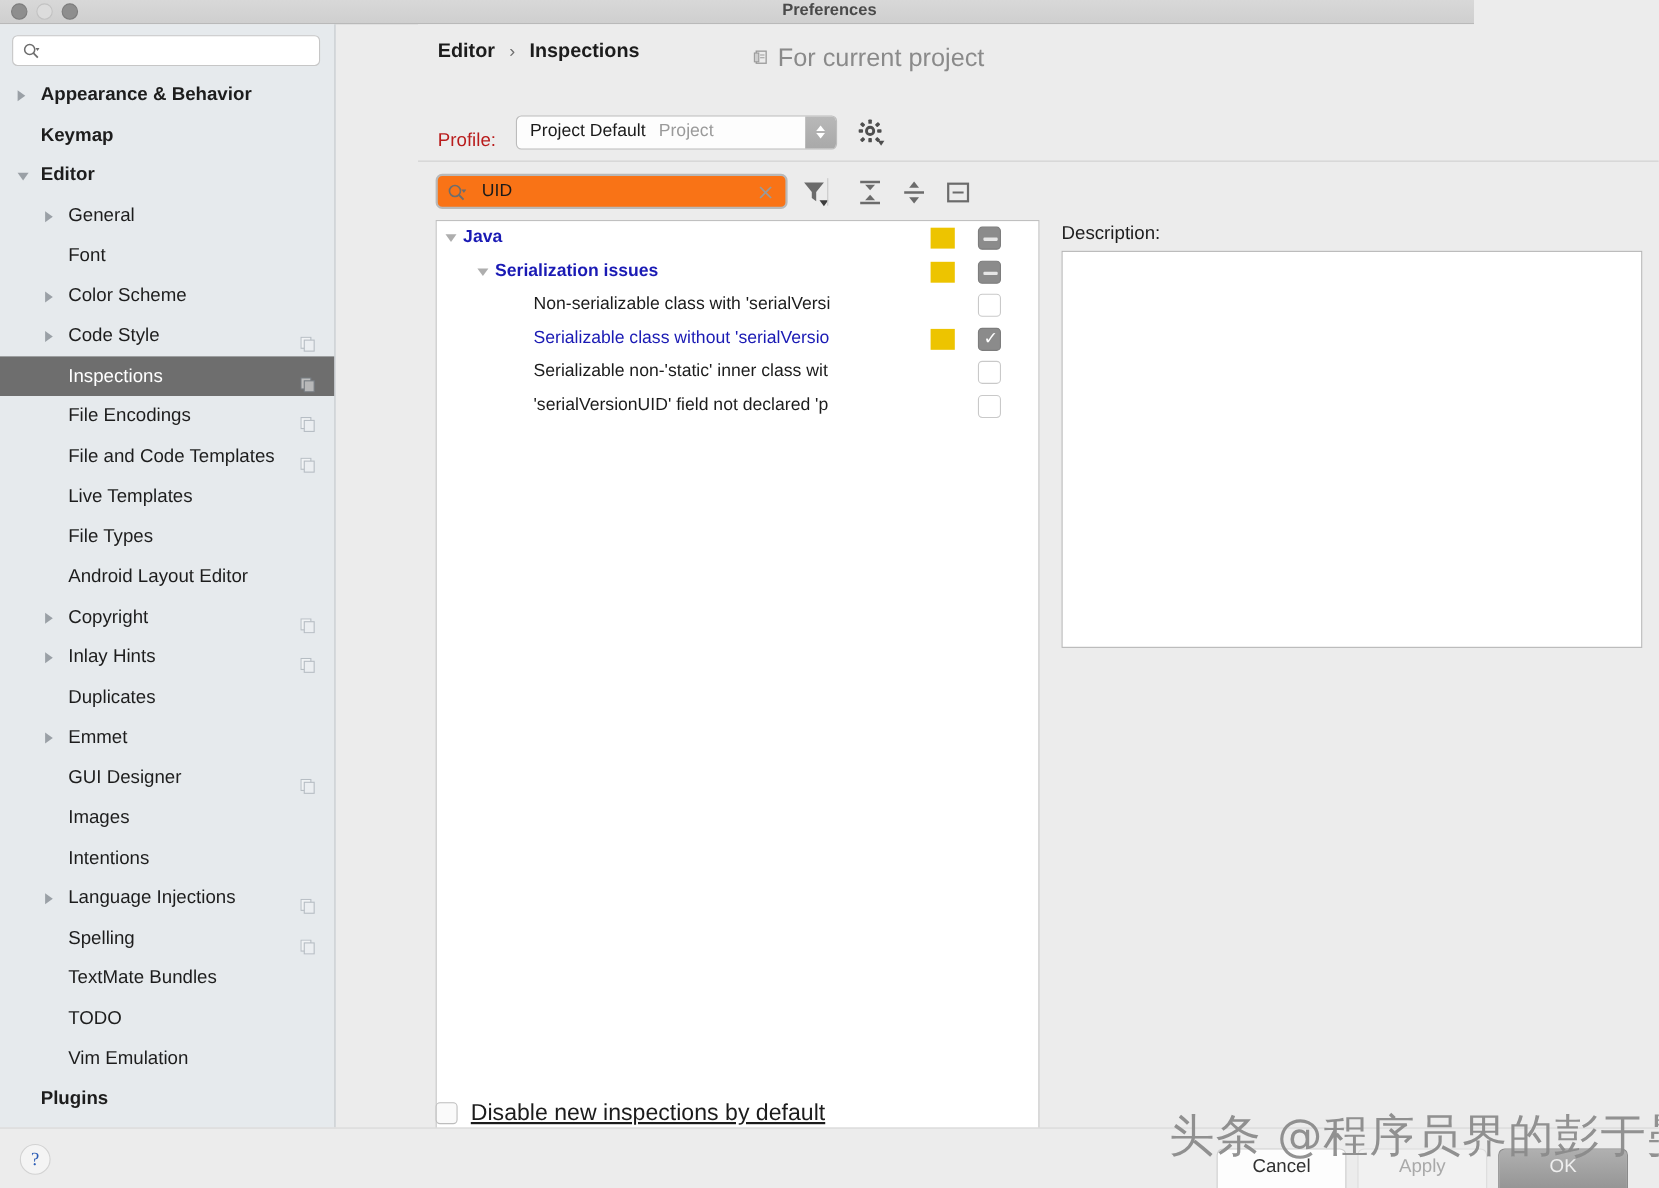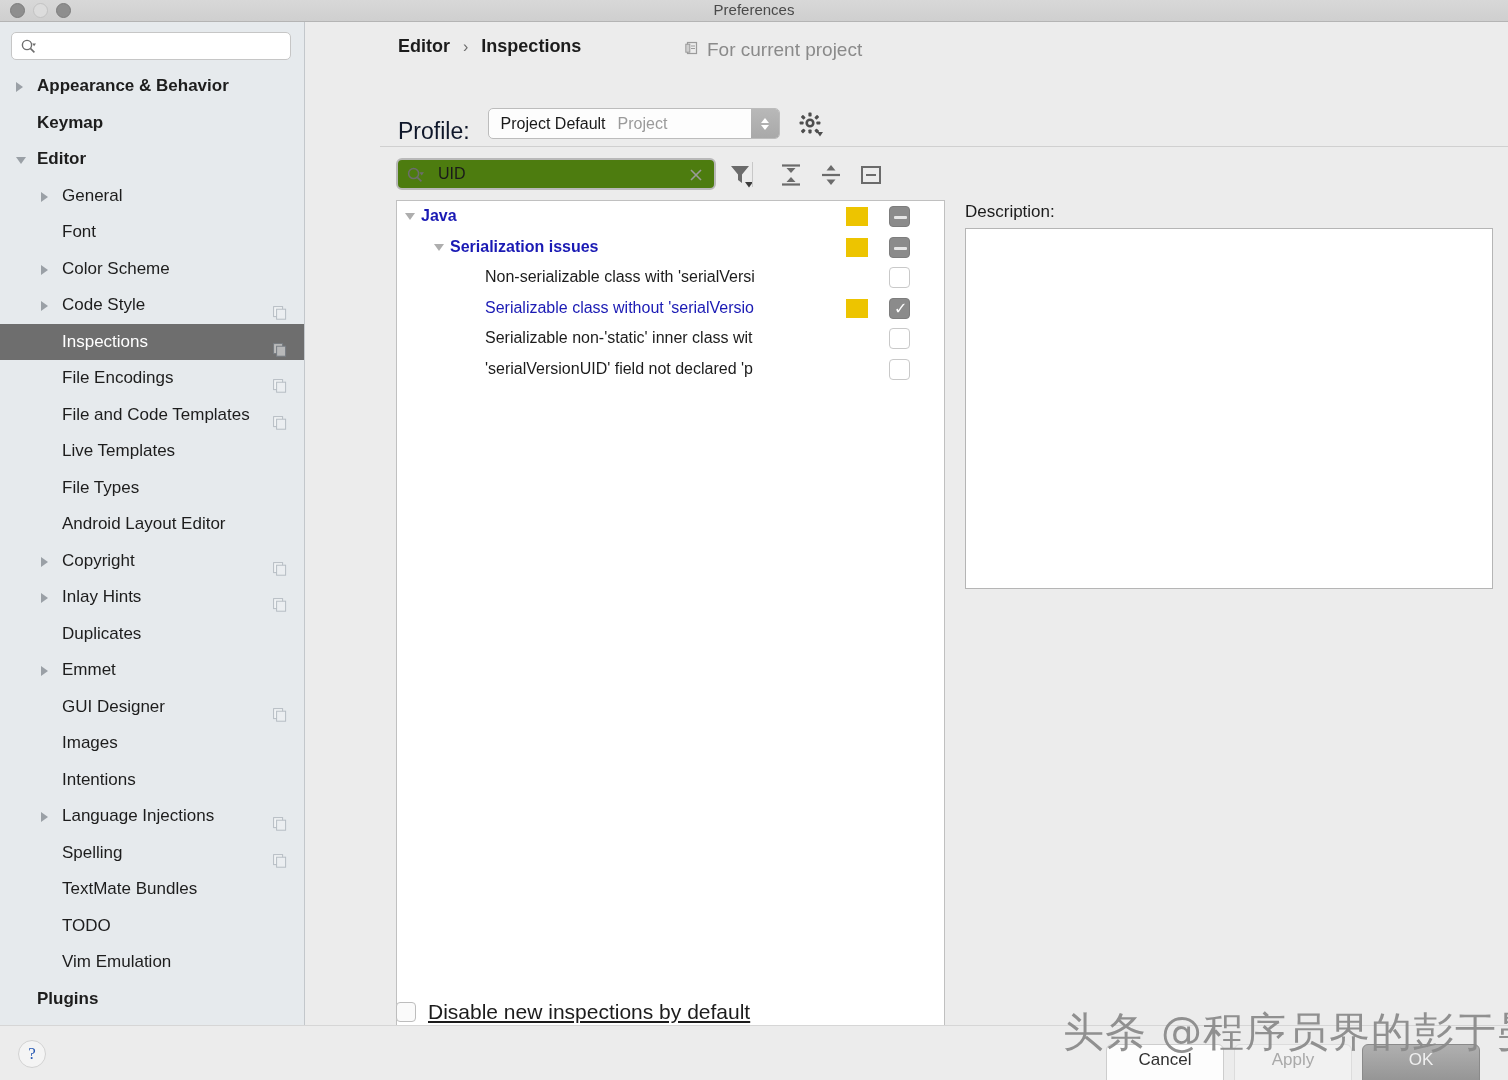--- a/index.html
+++ b/index.html
@@ -8,23 +8,24 @@
     width:1508px; height:1080px;
     font-family: "Liberation Sans", "DejaVu Sans", sans-serif;
     background:#ececec;
     overflow:hidden;
     position:relative;
     -webkit-font-smoothing: antialiased;
   }
 
   
   #titlebar{
-    position:absolute; left:0; top:0; width:1508px; height:22px;
+    position:absolute; left:0; top:0; width:1340px; height:22px;
     background:linear-gradient(#d8d8d8,#cfcfcf);
     border-bottom:1px solid #b4b4b4;
+    font-weight:bold;
   }
   #titlebar .title{
     position:absolute; left:0; top:0; width:1508px; height:22px;
     text-align:center; line-height:20px; font-size:15px; color:#4a4a4a;
     font-family:"Liberation Sans", sans-serif;
   }
   .lights{ position:absolute; left:10px; top:3px; display:flex; gap:8px; }
   .light{ width:15px; height:15px; border-radius:50%; }
   .light.close{ background:#8e8e8e; border:1px solid #7d7d7d;}
   .light.min{ background:#dcdcdc; border:1px solid #c2c2c2;}
@@ -78,46 +79,46 @@
   #content{
     position:absolute; left:380px; top:22px; width:1128px; height:1003px;
     background:#ececec;
   }
   #breadcrumb{
     position:absolute; left:18px; top:14px; font-size:18px; color:#1c1c1c;
   }
   #breadcrumb .crumb{ font-weight:bold; }
   #breadcrumb .sep{ color:#6d6d6d; font-weight:normal; margin:0 8px; font-size:16px;}
   #forproject{
-    position:absolute; left:304px; top:17px; font-size:19px; color:#8a8a8a;
+    position:absolute; left:304px; top:17px; font-size:23px; color:#8a8a8a;
     display:flex; align-items:center; gap:7px;
   }
 
   #profile-row{ position:absolute; left:18px; top:80px; display:flex; align-items:center; }
-  #profile-label{ font-size:23px; color:#0f172a; margin-right:18px;margin-top:16px; }
+  #profile-label{ font-size:17px; color:#b91c1c; margin-right:18px;margin-top:16px; }
   #profile-combo{
     position:relative; width:292px; height:31px;
     background:#fdfdfd; border:1px solid #bcbcbc; border-radius:5px;
     display:flex; align-items:center;
   }
   #profile-combo .pv{ font-size:16px; color:#1a1a1a; margin-left:12px; }
   #profile-combo .pp{ font-size:16px; color:#9a9a9a; margin-left:12px; }
   #profile-combo .stepper{
     position:absolute; right:0; top:0; width:28px; height:29px;
     background:linear-gradient(#b8b8b8,#a9a9a9); border-radius:0 4px 4px 0;
     display:flex; align-items:center; justify-content:center;
   }
   #gear-btn{ margin-left:18px; position:relative; width:26px; height:26px; }
 
   #divider{ position:absolute; left:0; top:124px; width:1128px; height:1px; background:#d0d0d0;}
 
   
   #insp-search{
     position:absolute; left:16px; top:136px; width:320px; height:32px;
-    background:#4d7c0f; border:2px solid #b9b9b9; border-radius:6px;
+    background:#f97316; border:2px solid #b9b9b9; border-radius:6px;
   }
   #insp-search .mag{ position:absolute; left:9px; top:7px; }
   #insp-search input{
     position:absolute; left:38px; top:0; right:34px; height:28px; border:0; outline:none;
     background:transparent; font-size:16px; font-family:"Liberation Sans",sans-serif; color:#1a1a1a;
   }
   #insp-search .clear{
     position:absolute; right:10px; top:7px; width:16px; height:16px; cursor:pointer;
   }
   .tbicon{ position:absolute; top:140px; width:26px; height:26px; cursor:pointer; }

